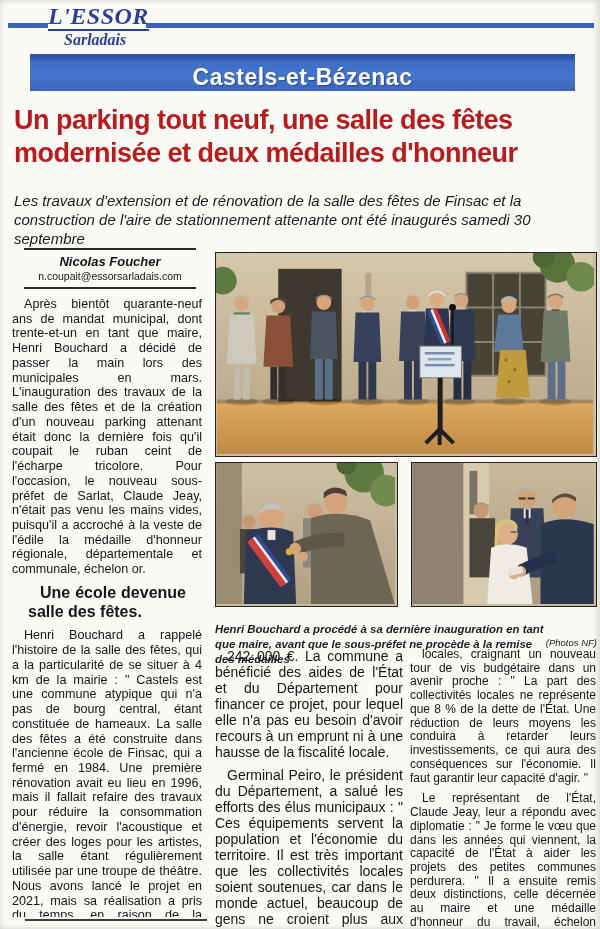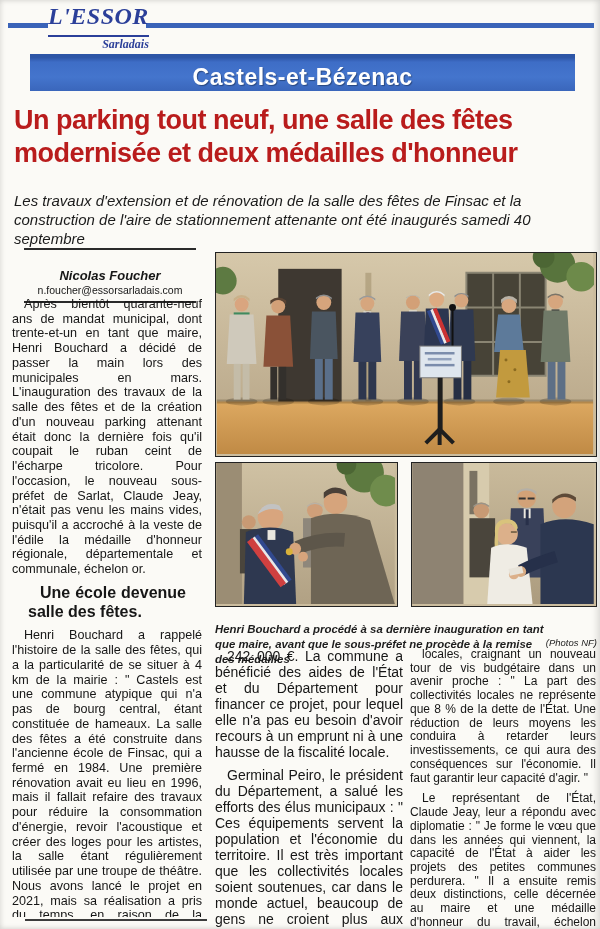--- a/index.html
+++ b/index.html
@@ -9,25 +9,25 @@
     font-family:"Liberation Sans",sans-serif;color:#161616;
     box-shadow:inset -3px 0 6px rgba(0,0,0,.12), inset 2px 0 4px rgba(0,0,0,.08);
   }
   
   .mast-rule{position:absolute;height:5px;background:#3a63b8;top:23px;}
   .mast-rule.left{left:8px;width:40px;}
   .mast-rule.right{left:146px;width:448px;}
   .masthead{position:absolute;left:48px;top:4px;color:#2b3f99;line-height:1;}
   .mast-title{
     font-family:"Liberation Serif",serif;font-style:italic;font-weight:700;
-    font-size:24px;letter-spacing:.5px;border-bottom:2px solid #2b3f99;padding-bottom:7px;
+    font-size:24px;letter-spacing:.5px;border-bottom:2px solid #2b3f99;padding-bottom:1px;
   }
   .mast-sub{
     font-family:"Liberation Serif",serif;font-style:italic;font-weight:700;
-    font-size:12px;margin-left:16px;margin-top:1px;text-align:right;
+    font-size:16px;margin-left:16px;margin-top:1px;
   }
   
   .banner{
     position:absolute;left:30px;top:54px;width:545px;height:37px;
     background:linear-gradient(180deg,#2d55a6 0%,#2d55a6 9%,#3e6dc6 22%,#4475cd 62%,#3a66bb 100%);
     display:flex;align-items:flex-end;justify-content:center;
   }
   .banner span{
     color:#fff;font-weight:700;font-size:23px;letter-spacing:.5px;
     text-shadow:1px 1px 1px rgba(0,0,0,.35);
@@ -38,21 +38,21 @@
     font-size:27px;line-height:1.23;font-weight:700;color:#b91c1c;letter-spacing:-.5px;
   }
   .standfirst{
     position:absolute;left:14px;top:192px;width:576px;margin:0;
     font-style:italic;font-size:15px;line-height:1.26;color:#1b1b1b;
   }
   
   .byline-box{
     position:absolute;left:24px;top:248px;width:172px;
     border-top:2px solid #2a2a2a;border-bottom:2px solid #2a2a2a;
-    text-align:center;padding:18px 0 5px;
+    text-align:center;padding:4px 0 5px;
   }
   .byline-box .author{font-weight:700;font-style:italic;font-size:13px;}
   .byline-box .email{font-size:10.5px;margin-top:1px;}
   
   .col{position:absolute;text-align:justify;font-size:12.6px;line-height:1.17;}
   .col p{margin:0 0 7px;text-indent:12px;}
   .col h3{margin:2px 16px 7px;font-size:16px;text-indent:12px;font-weight:700;}
   .col-left{left:12px;top:297px;width:190px;height:620px;overflow:hidden;}
   .col-mid{left:215px;top:648px;width:188px;height:281px;overflow:hidden;font-size:14px;line-height:1.145;}
   .col-right{left:410px;top:648px;width:186px;height:281px;overflow:hidden;font-size:12px;line-height:1.145;}
@@ -79,25 +79,25 @@
   <div class="masthead">
     <div class="mast-title">L'ESSOR</div>
     <div class="mast-sub">Sarladais</div>
   </div>
 
   <div class="banner">
     <span>Castels-et-Bézenac</span>
   </div>
 
   <h1 class="headline">Un parking tout neuf, une salle des fêtes modernisée et deux médailles d'honneur</h1>
-  <p class="standfirst">Les travaux d'extension et de rénovation de la salle des fêtes de Finsac et la construction de l'aire de stationnement attenante ont été inaugurés samedi 40 septembre</p>
+  <p class="standfirst">Les travaux d'extension et de rénovation de la salle des fêtes de Finsac et la construction de l'aire de stationnement attenante ont été inaugurés samedi 30 septembre</p>
 
   <div class="byline-box">
     <div class="author">Nicolas Foucher</div>
-    <div class="email">n.foucher@essorsarladais.com</div>
+    <div class="email">n.coupait@essorsarladais.com</div>
   </div>
 
   <div class="col col-left">
     <p>Après bientôt quarante-neuf ans de mandat municipal, dont trente-et-un en tant que maire, Henri Bouchard a décidé de passer la main lors des municipales en mars. L'inauguration des travaux de la salle des fêtes et de la création d'un nouveau parking attenant était donc la dernière fois qu'il coupait le ruban ceint de l'écharpe tricolore. Pour l'occasion, le nouveau sous-préfet de Sarlat, Claude Jeay, n'était pas venu les mains vides, puisqu'il a accroché à la veste de l'édile la médaille d'honneur régionale, départementale et communale, échelon or.</p>
     <h3>Une école devenue salle des fêtes.</h3>
     <p>Henri Bouchard a rappelé l'histoire de la salle des fêtes, qui a la particularité de se situer à 4 km de la mairie : " Castels est une commune atypique qui n'a pas de bourg central, étant constituée de hameaux. La salle des fêtes a été construite dans l'ancienne école de Finsac, qui a fermé en 1984. Une première rénovation avait eu lieu en 1996, mais il fallait refaire des travaux pour réduire la consommation d'énergie, revoir l'acoustique et créer des loges pour les artistes, la salle étant régulièrement utilisée par une troupe de théâtre. Nous avons lancé le projet en 2021, mais sa réalisation a pris du temps, en raison de la difficulté à trouver un architecte, de la pandémie et de la pénurie de matériaux. " La commune a également acheté le terrain de 5 800 m² situé de l'autre côté de la route pour répondre à la problématique du stationnement en construisant un parking de 120 places.</p>
 
   </div>
   <div class="left-divider"></div>
 

